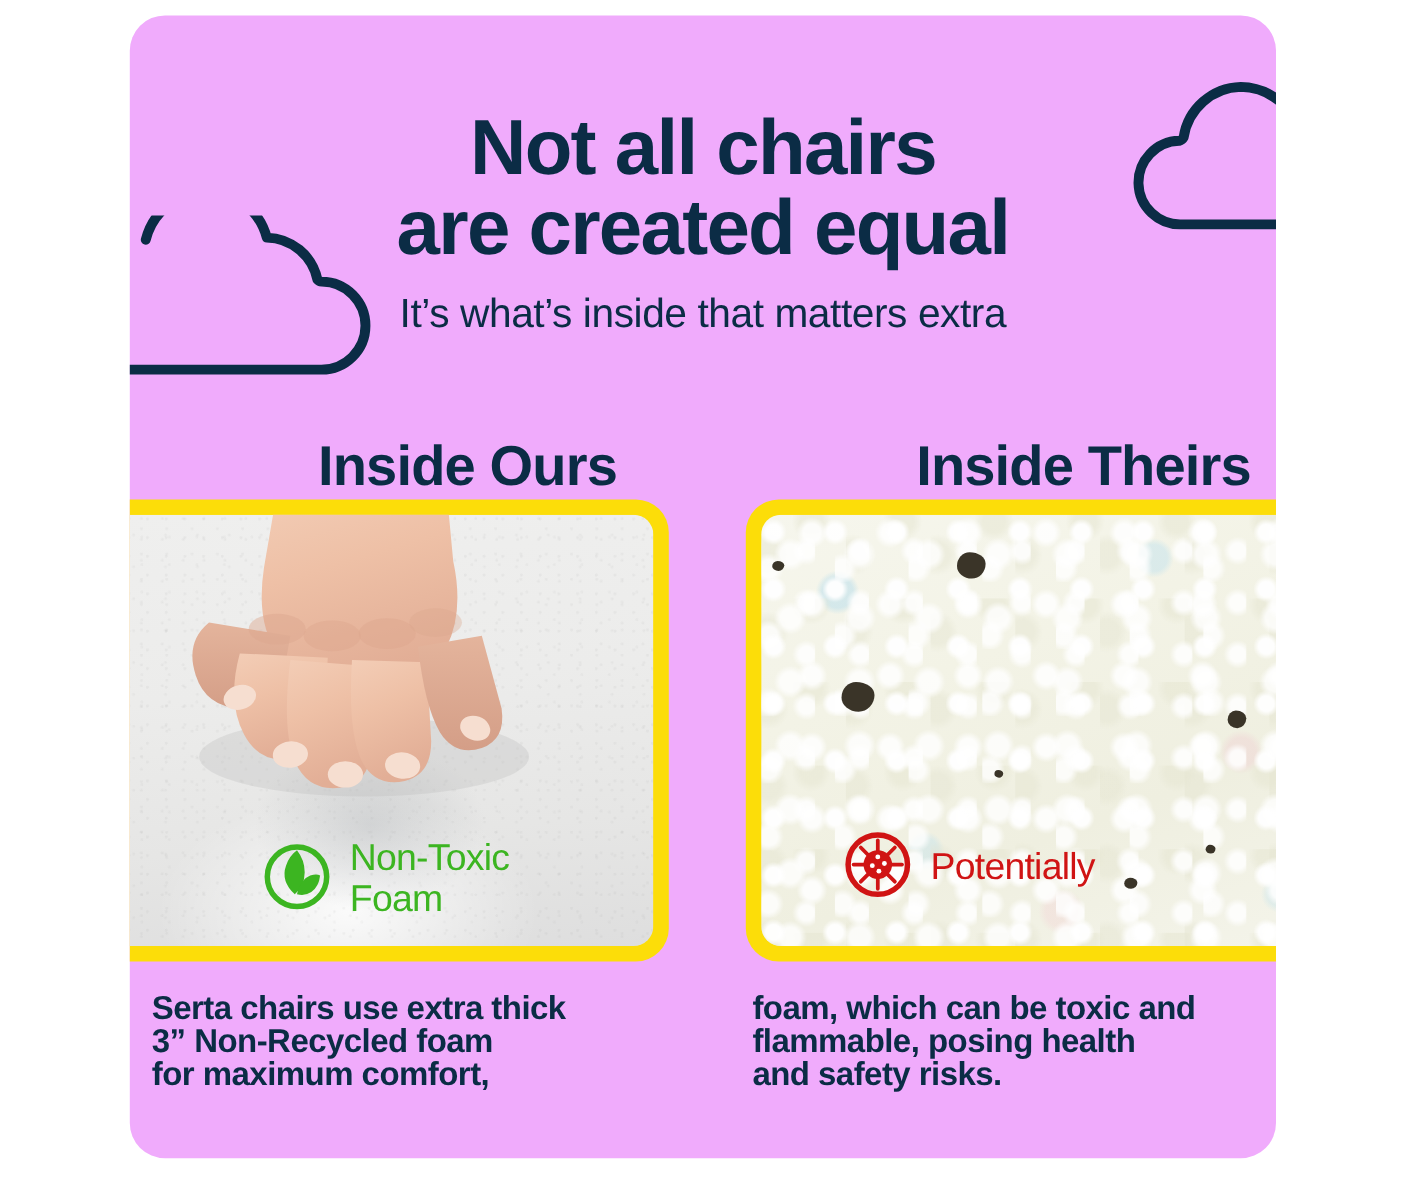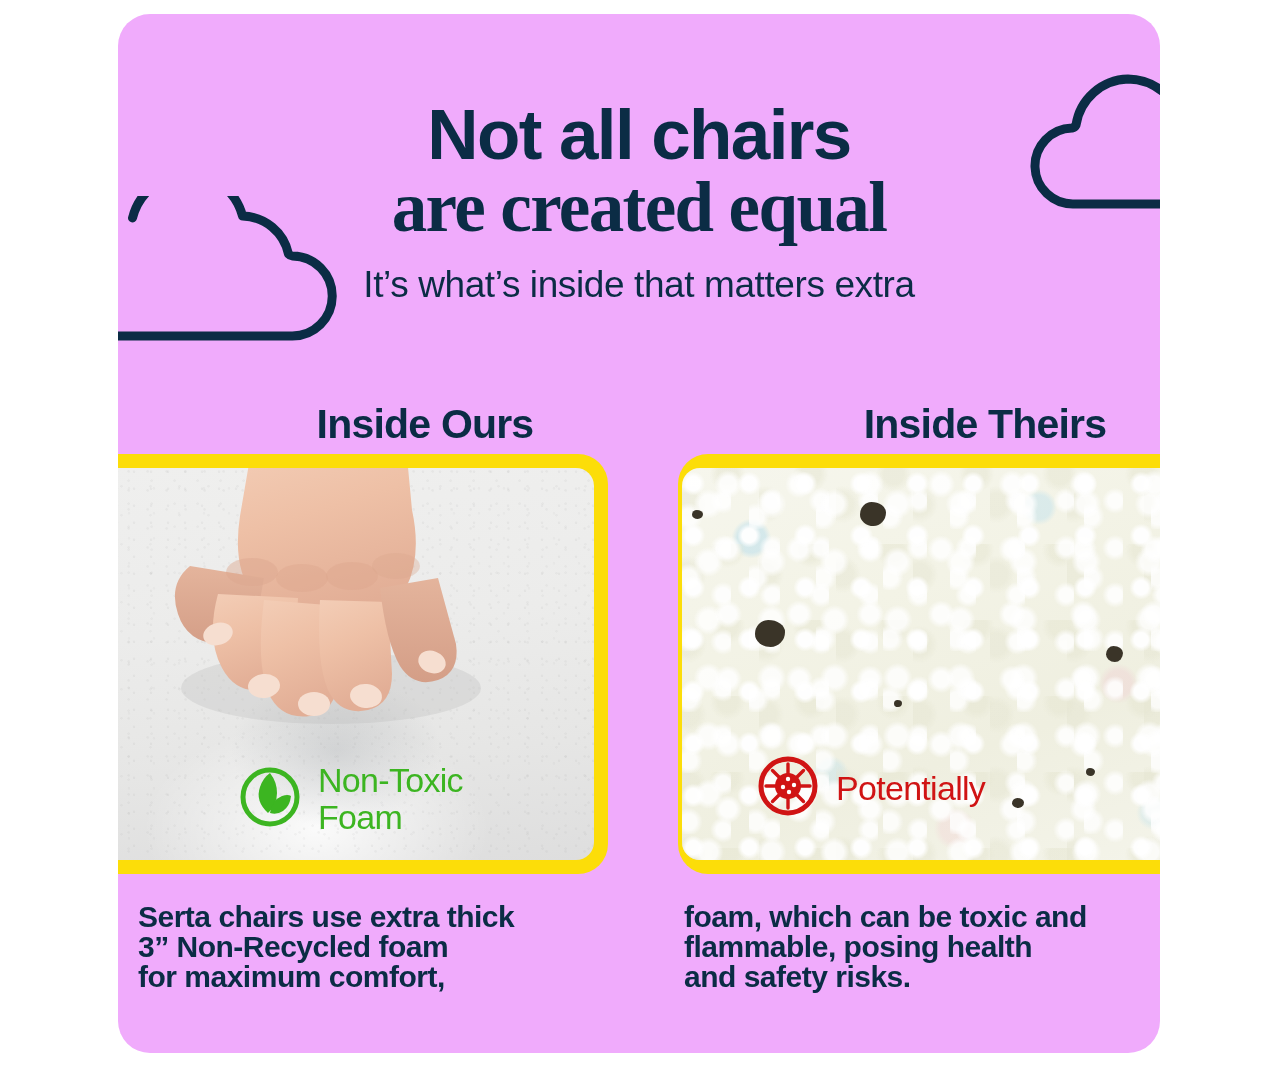--- a/index.html
+++ b/index.html
@@ -30,38 +30,38 @@
   .headline{
     position:absolute;left:0;top:84px;width:1042px;
     text-align:center;
     color:#0b2c45;
     font-weight:800;
     font-size:71px;
     line-height:73px;
     letter-spacing:-1.6px;
     font-stretch:condensed;
   }
-  .headline .l2{display:block;font-family:Liberation Serif, serif;}
+  .headline .l2{display:block;}
   .subtitle{
     position:absolute;left:0;top:249px;width:1042px;
     text-align:center;
     color:#0b2c45;
     font-weight:400;
     font-size:37px;
     line-height:44px;
     letter-spacing:-0.4px;
   }
 
   
   .col-head{
     position:absolute;top:386px;
     text-align:center;
     color:#0b2c45;
     font-weight:800;
-    font-size:41px;
+    font-size:51px;
     line-height:48px;
     letter-spacing:-0.8px;
   }
   .col-head.left{left:0px;width:614px;}
   .col-head.right{left:560px;width:614px;}
 
   
   .panel{
     position:absolute;top:440px;height:420px;
     background:#fcdd09;
@@ -77,21 +77,21 @@
   }
   .panel-inner{
     position:absolute;top:14px;height:392px;
     overflow:hidden;
   }
   .panel.left .panel-inner{
     left:0;right:14px;width:496px;
     border-radius:0 18px 18px 0;
   }
   .panel.right .panel-inner{
-    left:4px;right:0;width:496px;
+    left:14px;right:0;width:496px;
     border-radius:18px 0 0 18px;
   }
 
   
   .foam-white{
     position:absolute;inset:0;
     background:
       radial-gradient(ellipse 150px 110px at 48% 72%, rgba(150,155,160,.30), rgba(150,155,160,0) 70%),
       radial-gradient(ellipse 240px 150px at 44% 92%, rgba(255,255,255,.85), rgba(255,255,255,0) 72%),
       linear-gradient(175deg,#efefee 0%,#ececeb 40%,#e6e6e5 72%,#dedede 100%);

